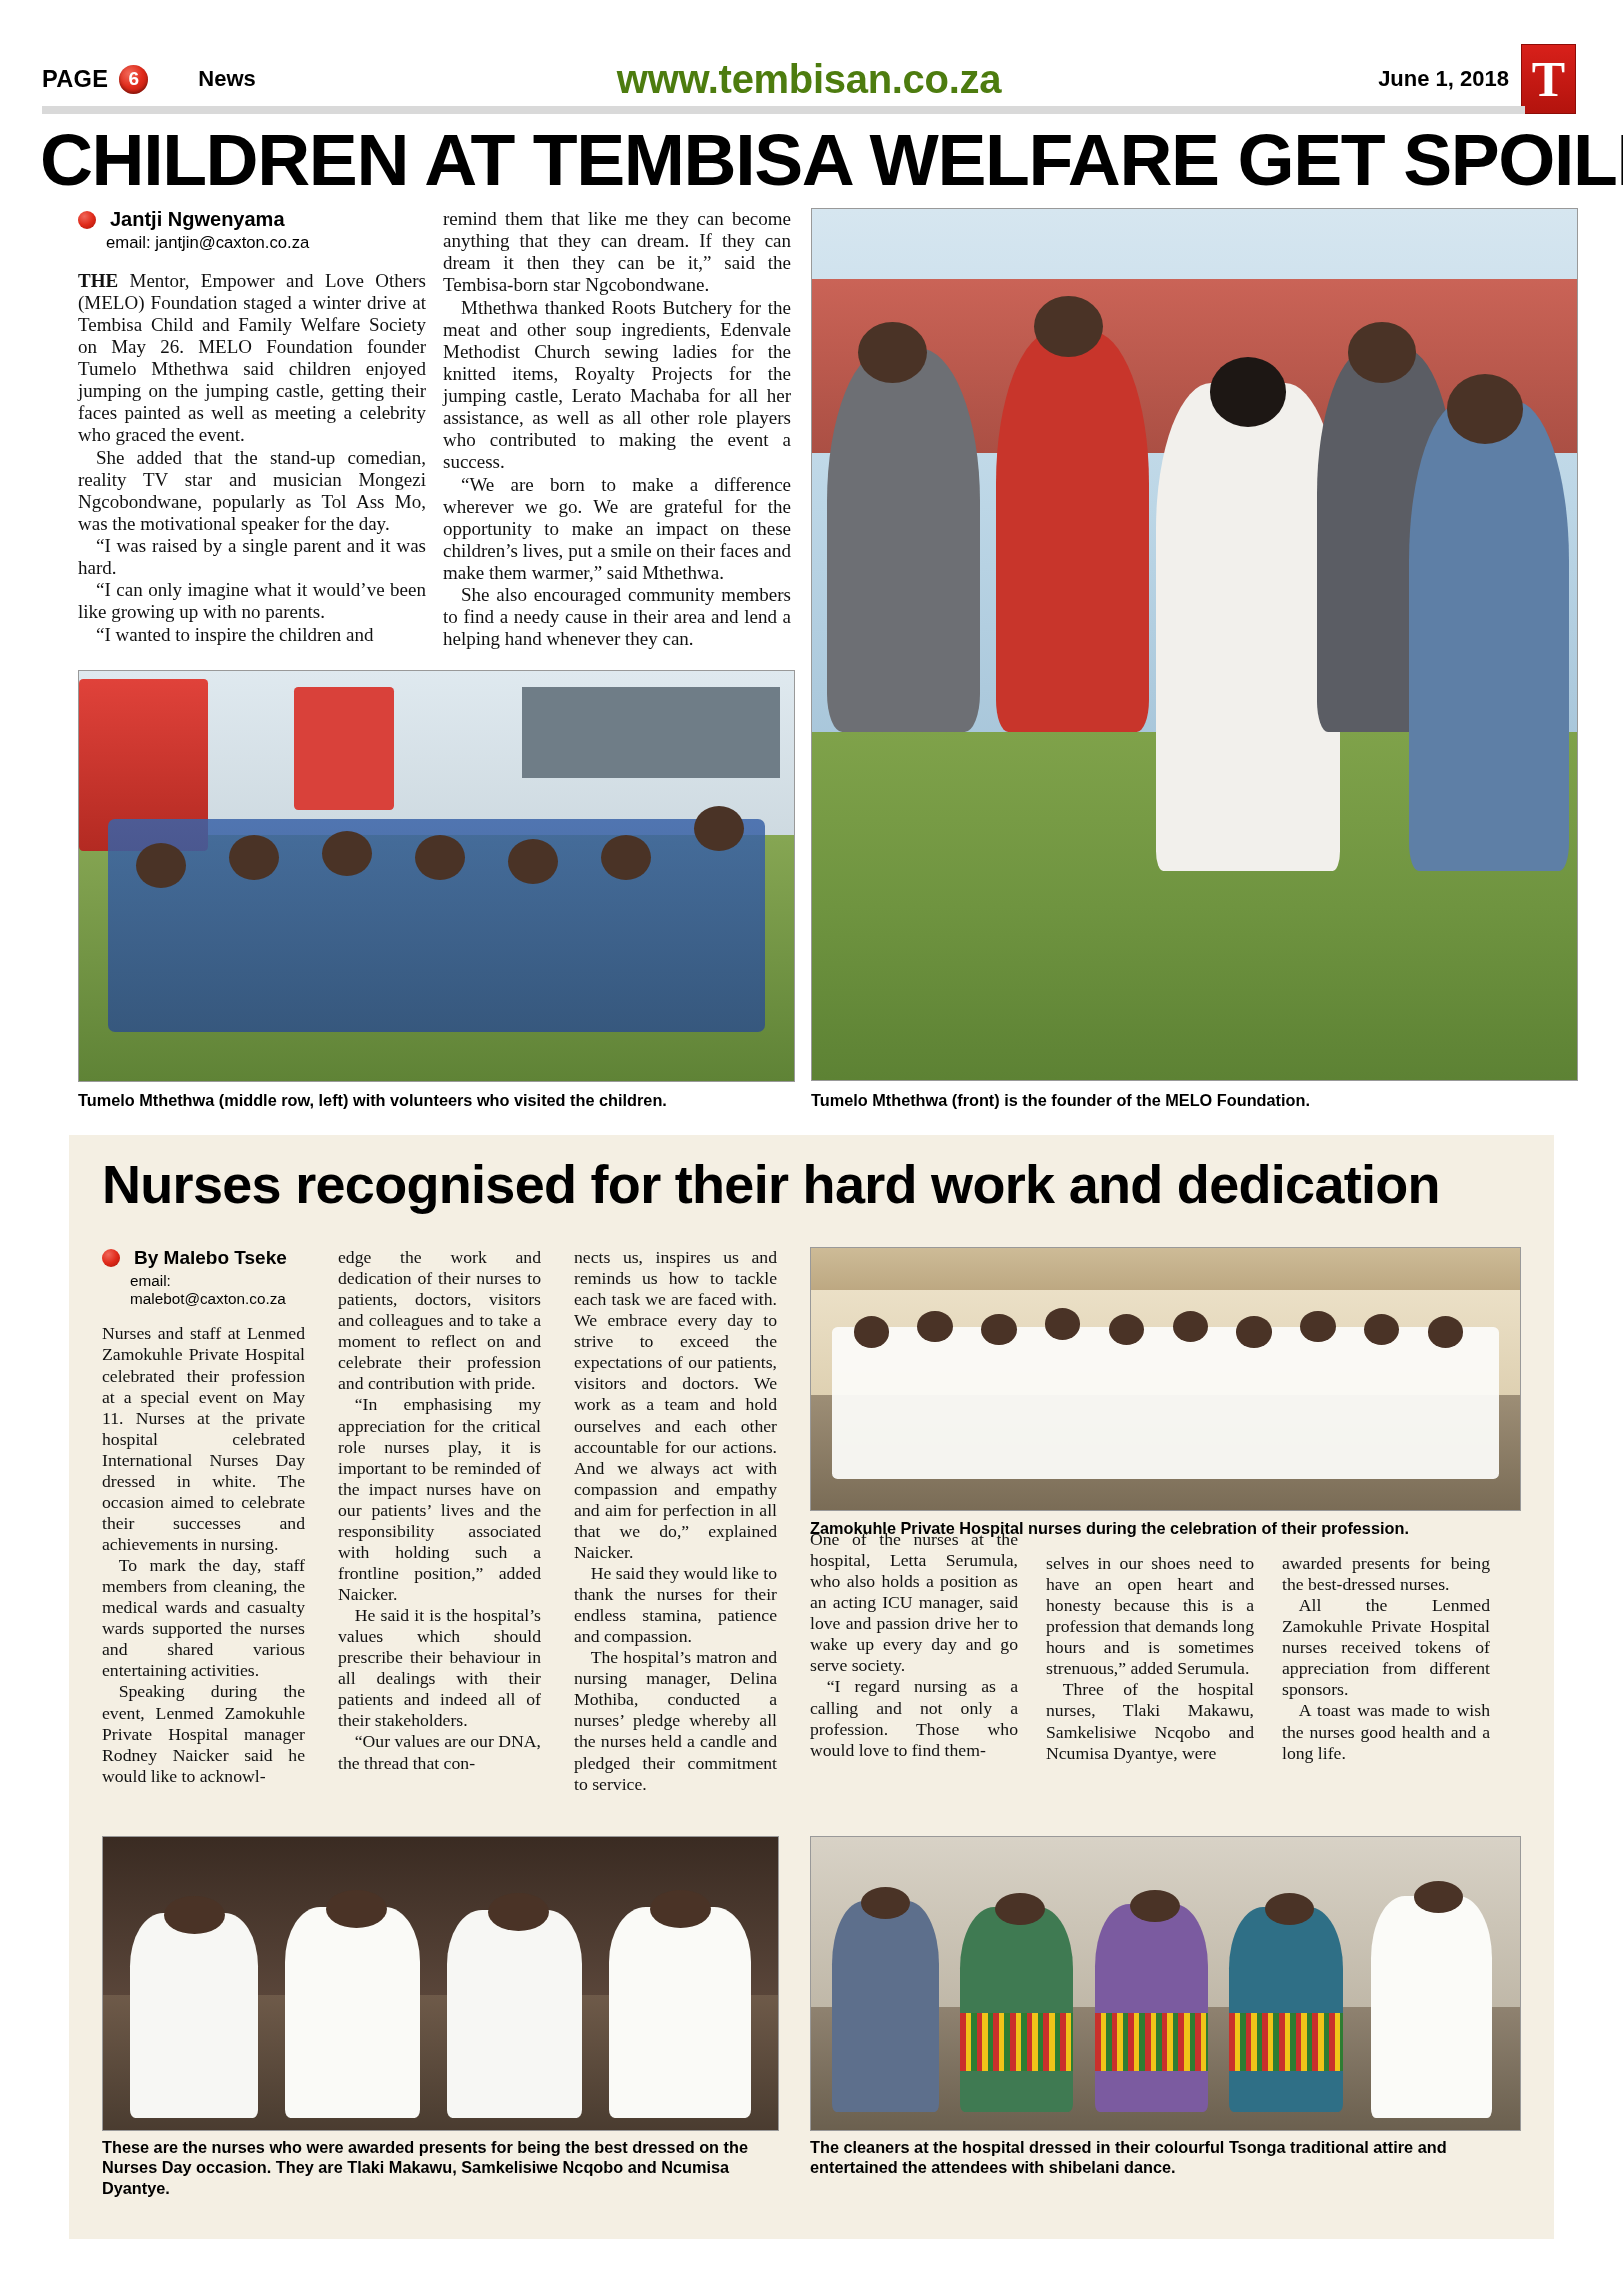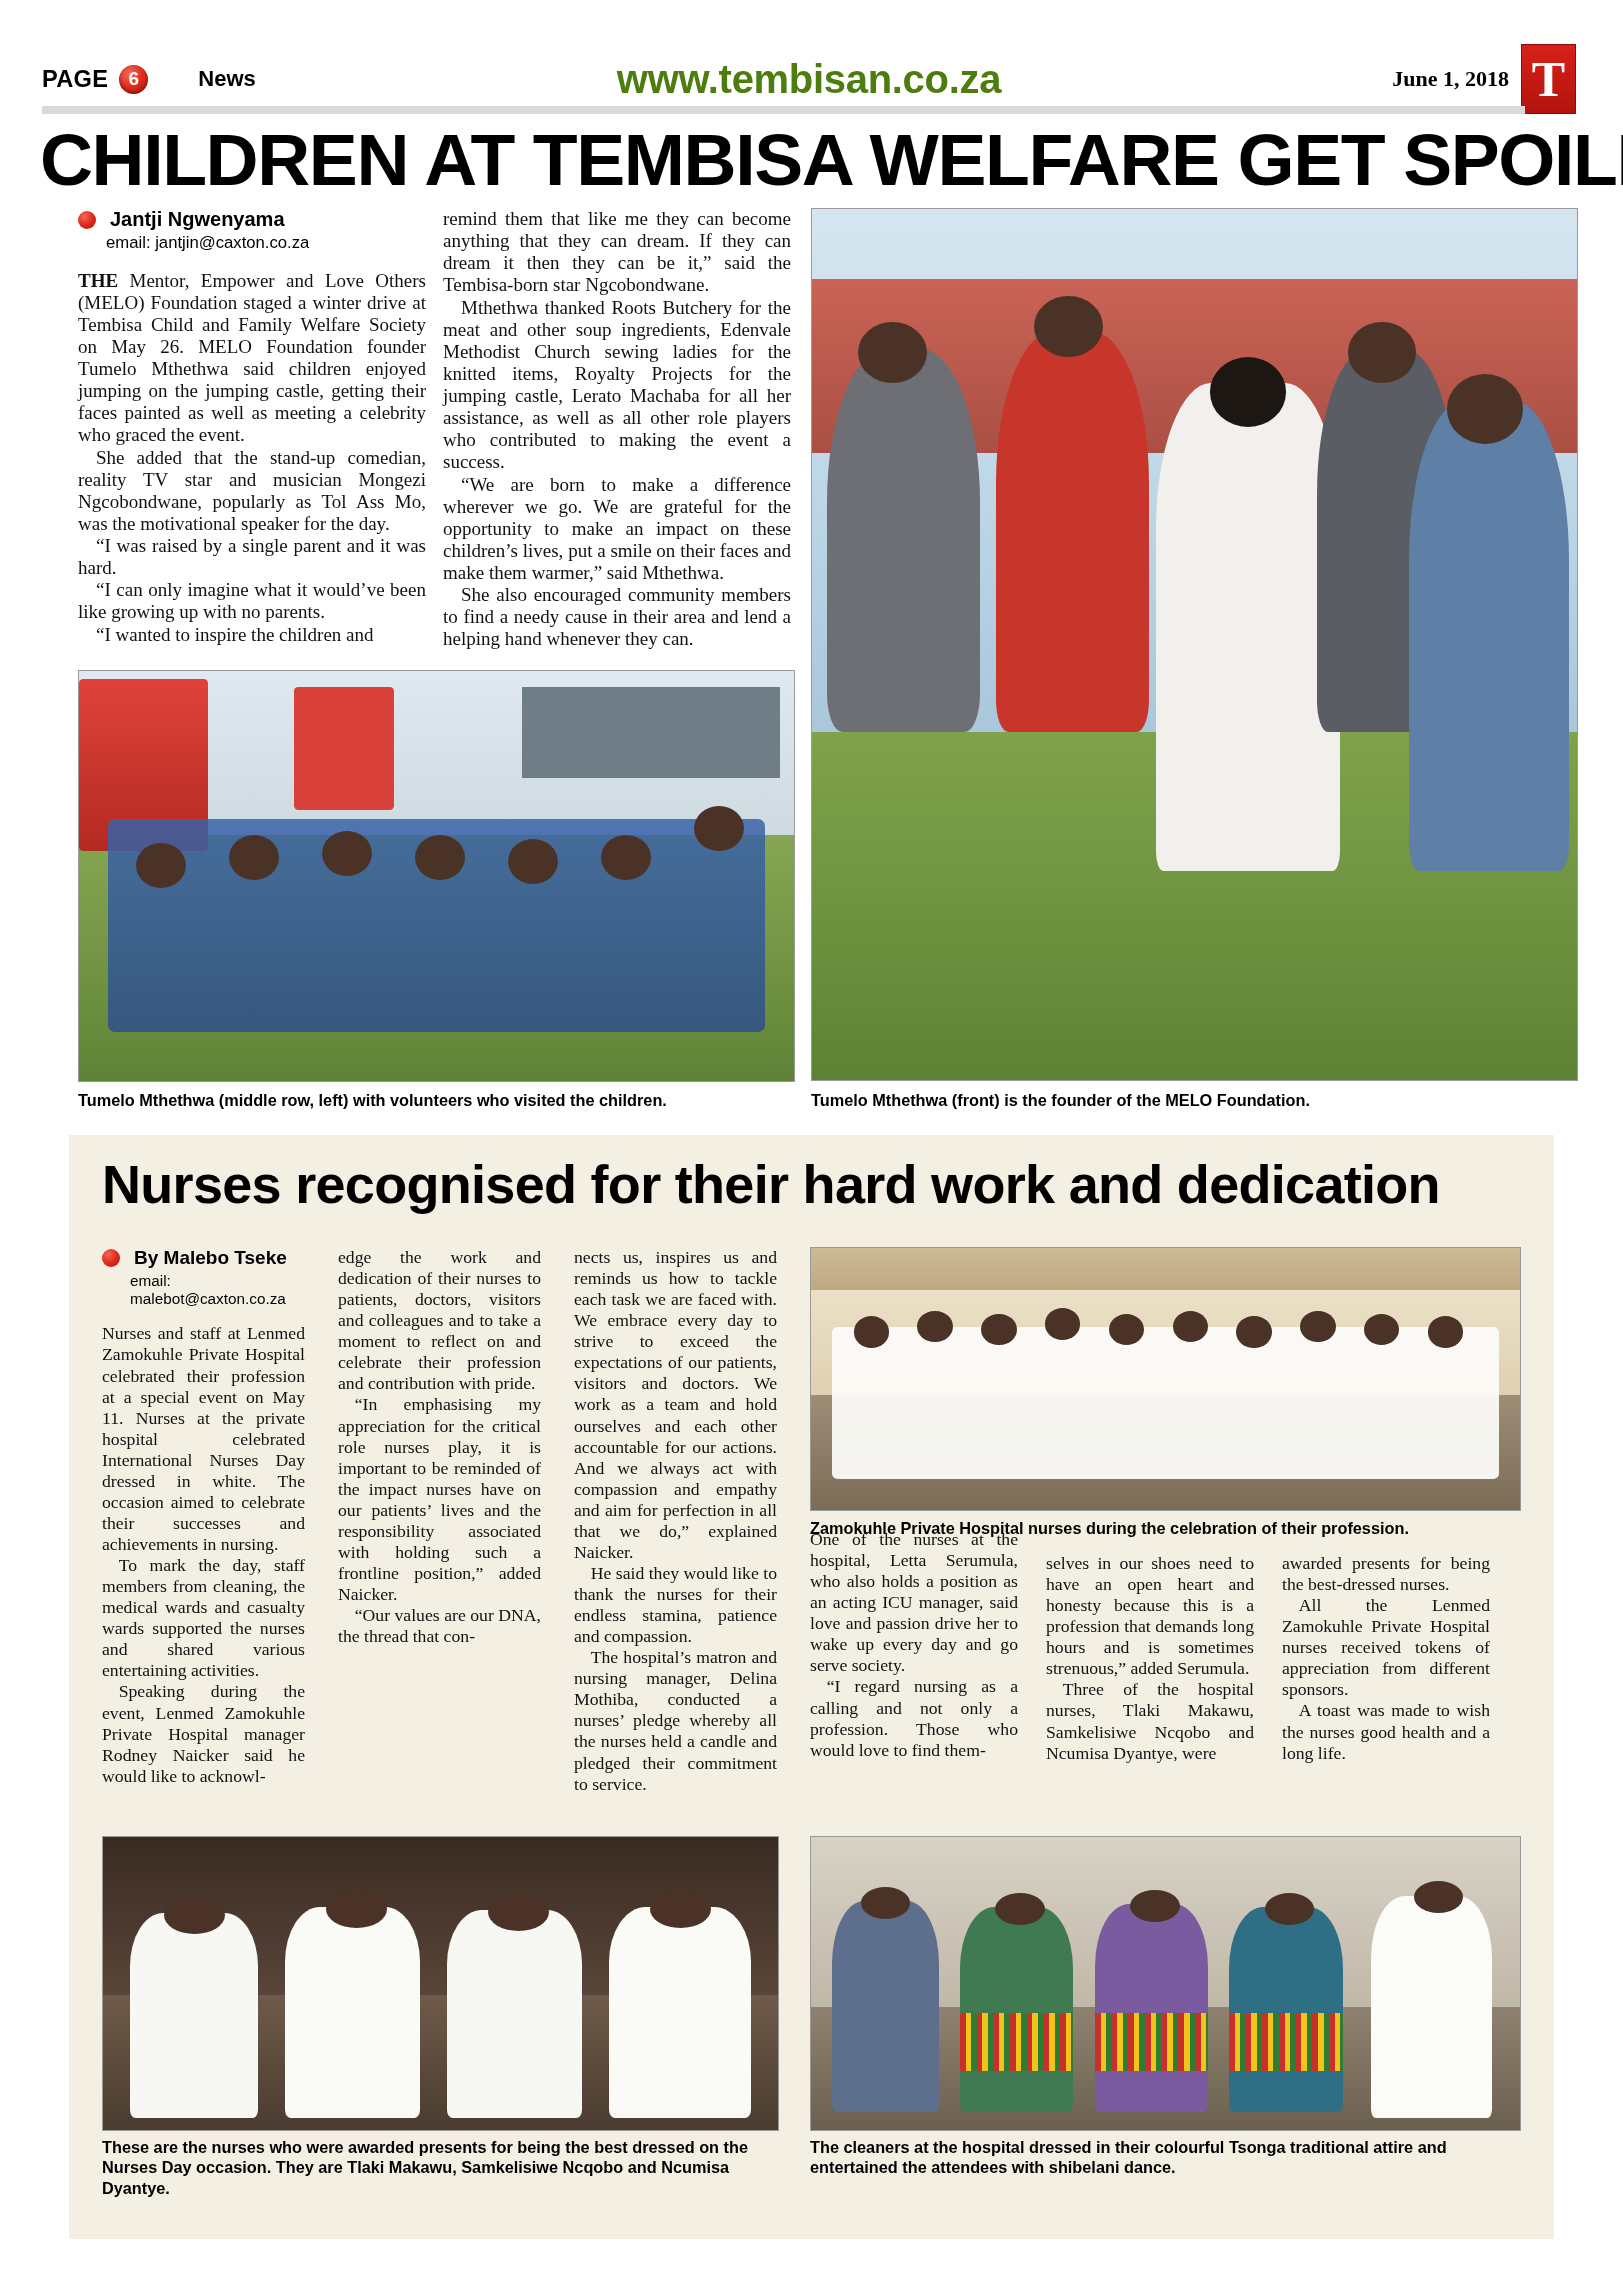--- a/index.html
+++ b/index.html
@@ -10,21 +10,21 @@
   .masthead{position:absolute;left:42px;top:54px;width:1534px;height:50px;}
   .mh-row{display:flex;align-items:center;height:50px;position:relative;}
   .mh-page-label{font-family:"Liberation Sans",sans-serif;font-weight:bold;font-size:23.6px;letter-spacing:0.3px;color:#000;}
   .mh-page-num{display:inline-flex;align-items:center;justify-content:center;width:29px;height:29px;border-radius:50%;
      background:radial-gradient(circle at 36% 30%, #f26a5a 0%, #e02b1b 48%, #b11508 100%);
      color:#fff;font-family:"Liberation Sans",sans-serif;font-weight:bold;font-size:19px;margin-left:11px;
      box-shadow:inset 0 -2.1px 3.5px rgba(0,0,0,.35);}
   .mh-section{font-family:"Liberation Sans",sans-serif;font-weight:bold;font-size:22px;margin-left:50px;color:#000;}
   .mh-url{position:absolute;left:50%;transform:translateX(-50%);font-family:"Liberation Sans",sans-serif;
      font-weight:bold;font-size:40px;color:#4d7c0f;letter-spacing:-0.3px;}
-  .mh-date{position:absolute;right:67px;font-family:Liberation Serif, serif;font-weight:bold;font-size:22px;color:#000;}
+  .mh-date{position:absolute;right:67px;font-family:Liberation Sans, sans-serif;font-weight:bold;font-size:22px;color:#000;}
   .mh-logo{position:absolute;right:0;top:-9.7px;width:53px;height:68px;
      background:linear-gradient(180deg,#d8201a 0%,#b3130d 100%);
      display:flex;align-items:center;justify-content:center;border:1.4px solid #8e0c07;}
   .mh-logo span{font-family:"Liberation Serif",serif;font-weight:bold;font-size:50px;color:#fff;line-height:.85;}
 
   .mh-rule{position:absolute;left:42px;top:106px;width:1483px;height:7.6px;background:#d9d9d9;}
 
   
   .headline1{position:absolute;left:40px;top:124px;width:1541px;font-family:"Liberation Sans Narrow","Liberation Sans",sans-serif;
      font-weight:bold;font-size:72px;line-height:1;letter-spacing:-1.4px;color:#000;
@@ -169,20 +169,21 @@
     <div class="byline-email" style="font-size:15.3px">email: malebot@caxton.co.za</div>
     <div style="height:15.3px"></div>
     <p class="first">Nurses and staff at Lenmed Zamokuhle Private Hospital celebrated their profession at a special event on May 11. Nurses at the private hospital celebrated International Nurses Day dressed in white. The occasion aimed to celebrate their successes and achievements in nursing.</p>
     <p>To mark the day, staff members from cleaning, the medical wards and casualty wards supported the nurses and shared various entertaining activities.</p>
     <p>Speaking during the event, Lenmed Zamokuhle Private Hospital manager Rodney Naicker said he would like to acknowl-</p>
   </div>
 
   <div class="col2" style="left:269px;top:112px;width:203px;">
     <p class="first">edge the work and dedication of their nurses to patients, doctors, visitors and colleagues and to take a moment to reflect on and celebrate their profession and contribution with pride.</p>
     <p>“In emphasising my appreciation for the critical role nurses play, it is important to be reminded of the impact nurses have on our patients’ lives and the responsibility associated with holding such a frontline position,” added Naicker.</p>
+    <p>He said it is the hospital’s values which should prescribe their behaviour in all dealings with their patients and indeed all of their stakeholders.</p>
     <p>“Our values are our DNA, the thread that con-</p>
   </div>
 
   <div class="col2" style="left:505px;top:112px;width:203px;">
     <p class="first">nects us, inspires us and reminds us how to tackle each task we are faced with. We embrace every day to strive to exceed the expectations of our patients, visitors and doctors. We work as a team and hold ourselves and each other accountable for our actions. And we always act with compassion and empathy and aim for perfection in all that we do,” explained Naicker.</p>
     <p>He said they would like to thank the nurses for their endless stamina, patience and compassion.</p>
     <p>The hospital’s matron and nursing manager, Delina Mothiba, conducted a nurses’ pledge whereby all the nurses held a candle and pledged their commitment to service.</p>
   </div>
 
   <div class="photo" style="left:741px;top:112px;width:709px;height:262px;">

